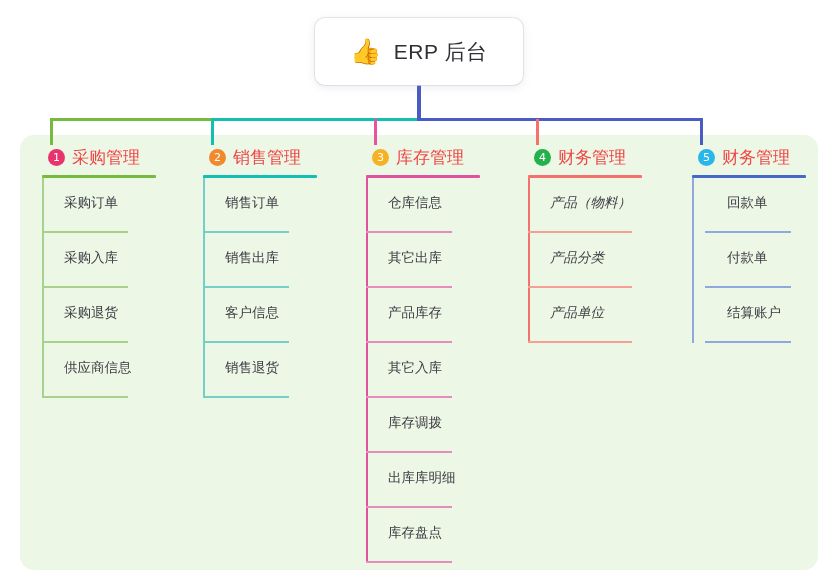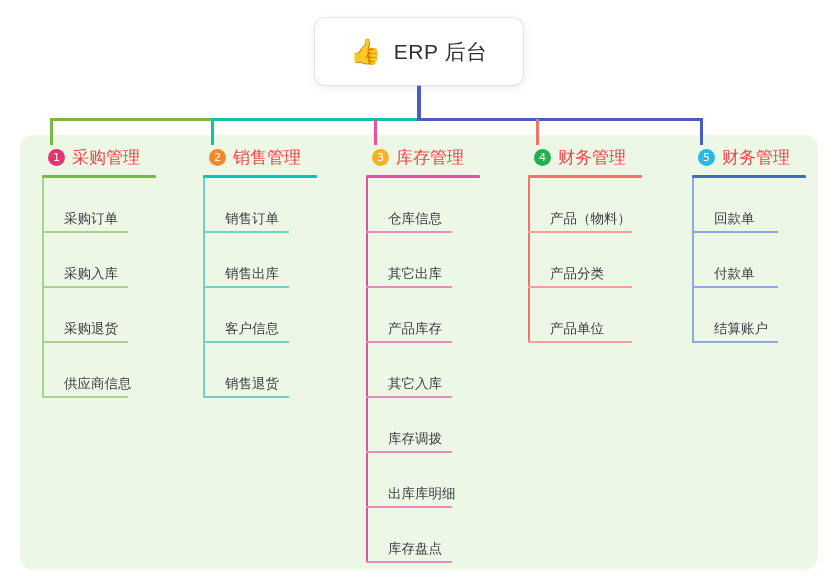--- a/index.html
+++ b/index.html
@@ -55,21 +55,21 @@
   }
   .head-label{font-size:17px;color:#ef4444;white-space:nowrap;}
   .head-rule{height:3px;border-radius:1px;margin-top:4px;}
 
   
   .leaves{position:relative;margin-top:0;}
   .rail{position:absolute;left:0;top:0;width:2px;}
   .leaf{
     position:relative;height:55px;
     box-sizing:border-box;
-    display:flex;align-items:flex-end;
+    display:flex;align-items:center;
   }
   .leaf-text{
     font-size:13.5px;color:#3b3b42;white-space:nowrap;
     padding:0 0 5px 22px;
   }
   .leaf-rule{
     position:absolute;left:0;bottom:0;height:2px;
   }
 </style>
 </head>
@@ -188,21 +188,21 @@
             <div class="leaf-rule" style="width: 86px; background: rgb(231, 140, 190);"></div>
           </div>
         </div>
       </div>
       <div class="column" style="left: 528px;">
         <div class="col-head">
           <span class="badge" style="background: rgb(36, 177, 76);">4</span>
           <span class="head-label">财务管理</span>
         </div>
         <div class="head-rule" style="width: 114px; background: rgb(244, 114, 107);"></div>
-        <div class="leaves" style="height: 124px;">
+        <div class="leaves" style="height: 124px; font-style: italic;">
           <div class="rail" style="height: 165px; background: rgb(244, 114, 107);"></div>
           <div class="leaf">
             <span class="leaf-text">产品（物料）</span>
             <div class="leaf-rule" style="width: 104px; background: rgb(247, 158, 150);"></div>
           </div>
           <div class="leaf">
             <span class="leaf-text">产品分类</span>
             <div class="leaf-rule" style="width: 104px; background: rgb(247, 158, 150);"></div>
           </div>
           <div class="leaf">
@@ -210,21 +210,21 @@
             <div class="leaf-rule" style="width: 104px; background: rgb(247, 158, 150);"></div>
           </div>
         </div>
       </div>
       <div class="column" style="left: 692px;">
         <div class="col-head">
           <span class="badge" style="background: rgb(41, 182, 232);">5</span>
           <span class="head-label">财务管理</span>
         </div>
         <div class="head-rule" style="width: 114px; background: rgb(70, 104, 199);"></div>
-        <div class="leaves" style="height: 165px;">
+        <div class="leaves" style="height: 165px; padding-left: 13px;">
           <div class="rail" style="height: 165px; background: rgb(143, 168, 224);"></div>
           <div class="leaf">
             <span class="leaf-text">回款单</span>
             <div class="leaf-rule" style="width: 86px; background: rgb(143, 168, 224);"></div>
           </div>
           <div class="leaf">
             <span class="leaf-text">付款单</span>
             <div class="leaf-rule" style="width: 86px; background: rgb(143, 168, 224);"></div>
           </div>
           <div class="leaf">

